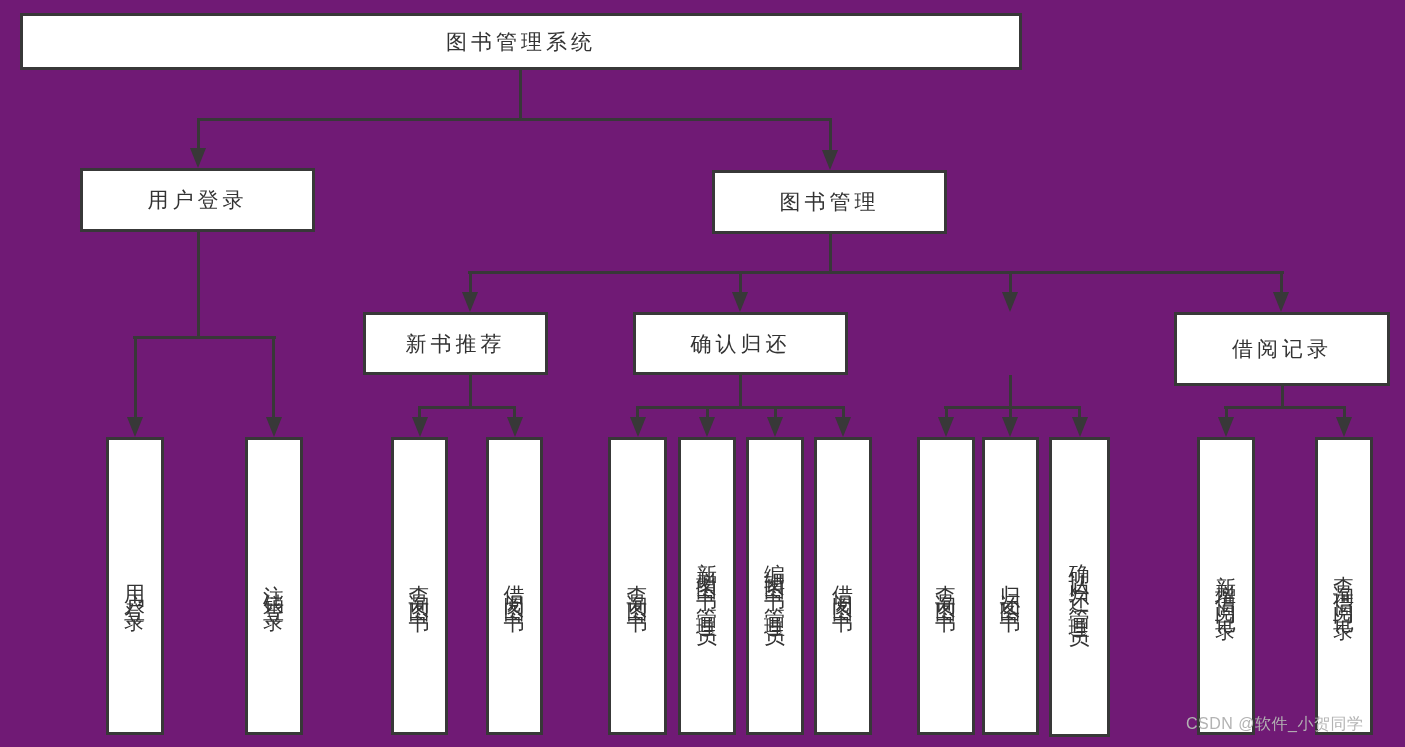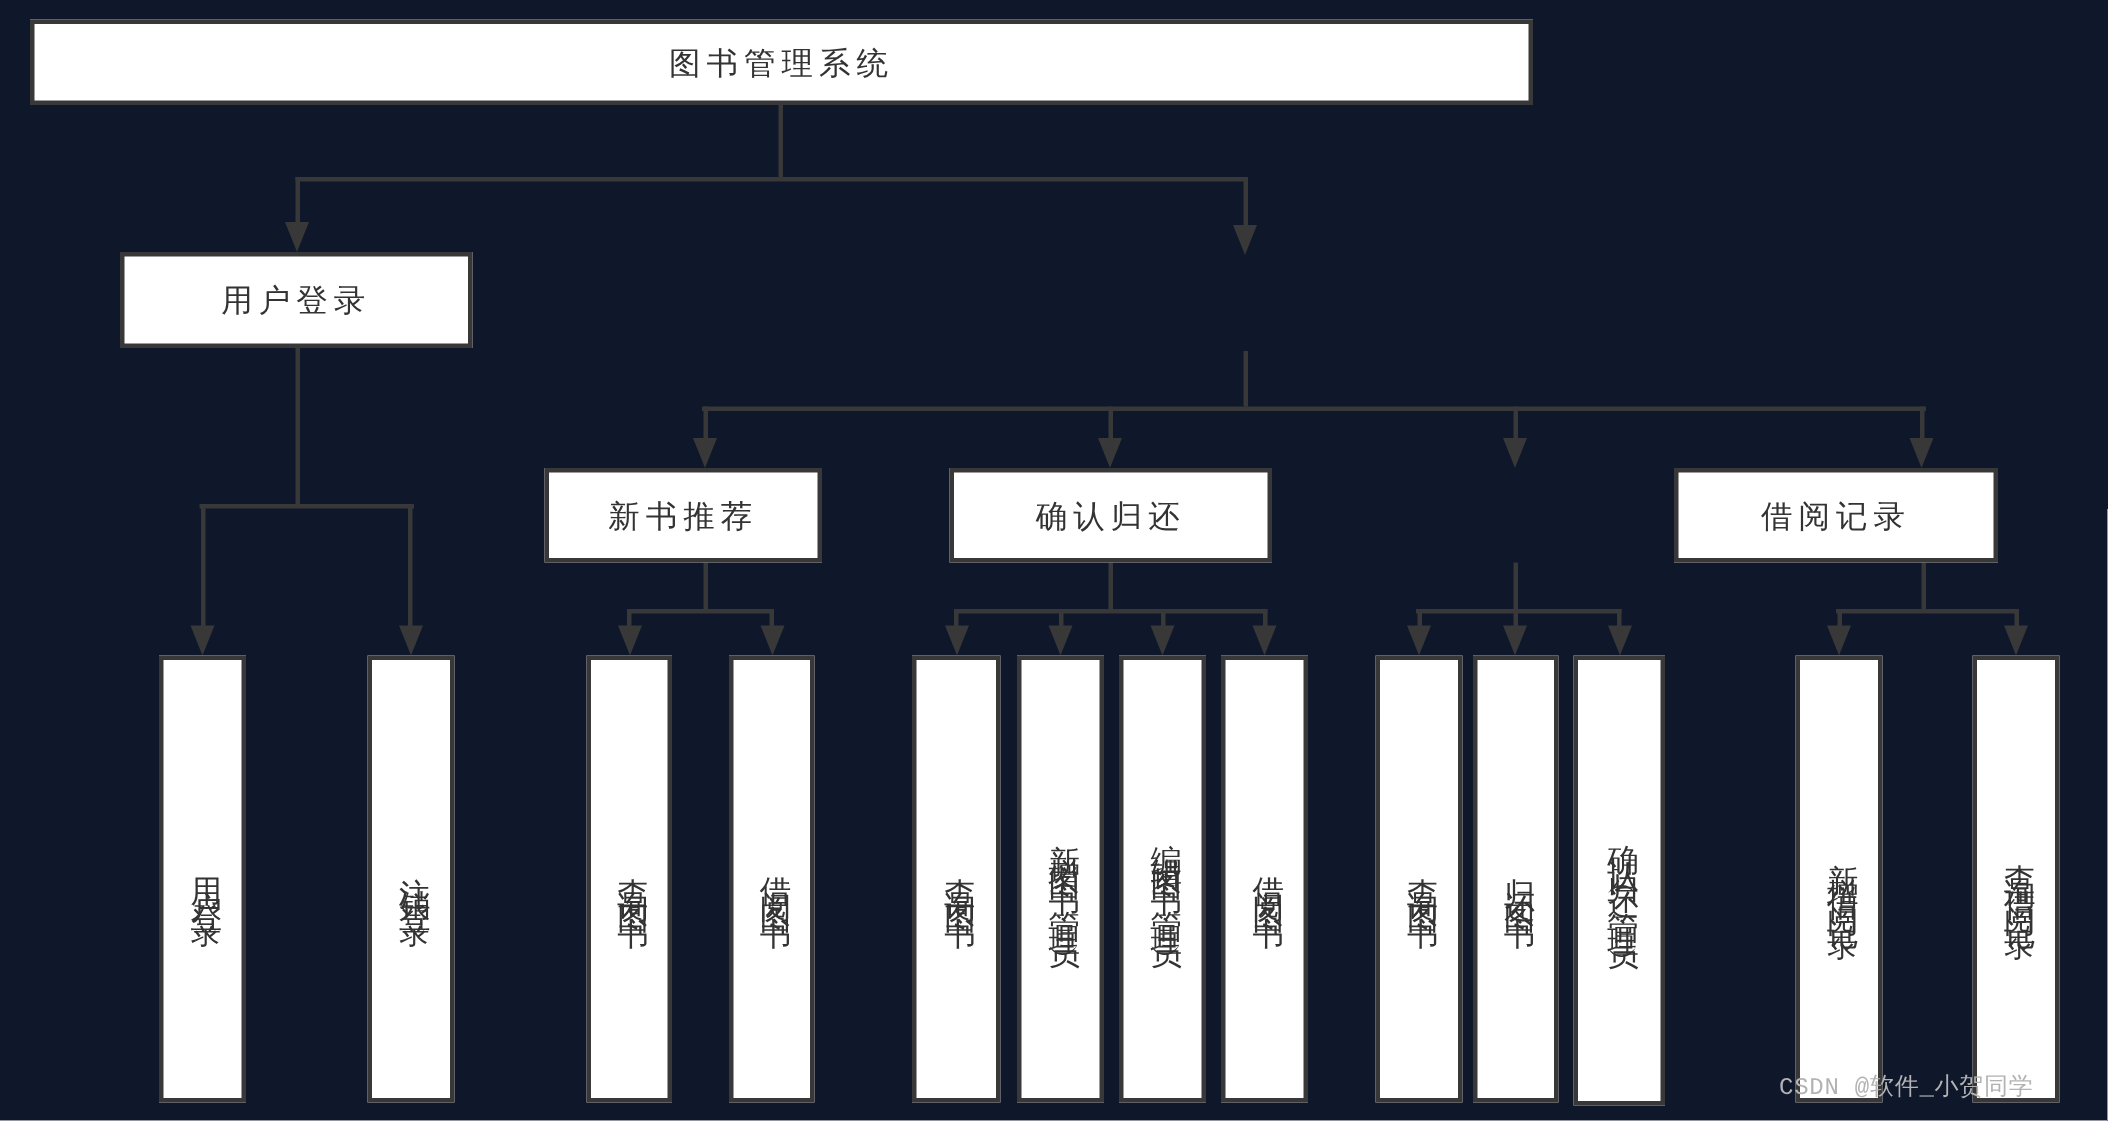--- a/index.html
+++ b/index.html
@@ -1,18 +1,18 @@
 <!DOCTYPE html>
 <html><head>
 <meta charset="utf-8">
 <style>
   html,body{margin:0;padding:0;background:#ffffff;}
   .canvas{
-    position:relative;width:1405px;height:747px;background:#0f172a;overflow:hidden;
-    font-family:Liberation Mono, monospace;color:#333333;
+    position:relative;width:1405px;height:747px;background:#701a75;overflow:hidden;
+    font-family:Liberation Sans, sans-serif;color:#333333;
   }
   .box{
     position:absolute;box-sizing:border-box;border:3px solid #383838;background:#ffffff;
     display:flex;align-items:center;justify-content:center;z-index:2;
   }
   .box-h span{font-size:21px;letter-spacing:4px;white-space:nowrap;color:#333333;}
   .box-v span{
     writing-mode:vertical-rl;text-orientation:mixed;
     font-size:21px;letter-spacing:9px;line-height:1;color:#333333;white-space:nowrap;
   }
@@ -40,20 +40,23 @@
   <div class="v-line" style="left:519px;top:70px;height:48px"></div>
   <div class="h-line" style="left:197px;top:118px;width:635px"></div>
   <div class="v-line" style="left:197px;top:118px;height:33px"></div>
   <div class="arrow" style="left:190px;top:148px"></div>
   <div class="v-line" style="left:829px;top:118px;height:35px"></div>
   <div class="arrow" style="left:822px;top:150px"></div>
 
   <div class="box box-h" style="left:80px;top:168px;width:235px;height:64px">
     <span>用户登录</span>
   </div>
+  <div class="box box-h" style="left:712px;top:170px;width:235px;height:64px">
+    <span>图书管理</span>
+  </div>
 
   <div class="v-line" style="left:197px;top:232px;height:104px"></div>
   <div class="h-line" style="left:133px;top:336px;width:143px"></div>
   <div class="v-line" style="left:134px;top:336px;height:83px"></div>
   <div class="arrow" style="left:127px;top:417px"></div>
   <div class="v-line" style="left:272px;top:336px;height:83px"></div>
   <div class="arrow" style="left:266px;top:417px"></div>
 
   <div class="v-line" style="left:829px;top:234px;height:37px"></div>
   <div class="h-line" style="left:468px;top:271px;width:816px"></div>
@@ -65,21 +68,21 @@
   <div class="arrow" style="left:1002px;top:292px"></div>
   <div class="v-line" style="left:1280px;top:271px;height:23px"></div>
   <div class="arrow" style="left:1273px;top:292px"></div>
 
   <div class="box box-h" style="left:363px;top:312px;width:185px;height:63px">
     <span>新书推荐</span>
   </div>
   <div class="box box-h" style="left:633px;top:312px;width:215px;height:63px">
     <span>确认归还</span>
   </div>
-  <div class="box box-h" style="left:1116px;top:312px;width:216px;height:63px">
+  <div class="box box-h" style="left:1174px;top:312px;width:216px;height:74px">
     <span>借阅记录</span>
   </div>
 
   <div class="v-line" style="left:469px;top:375px;height:31px"></div>
   <div class="h-line" style="left:418px;top:406px;width:98px"></div>
   <div class="v-line" style="left:418px;top:406px;height:13px"></div>
   <div class="arrow" style="left:412px;top:417px"></div>
   <div class="v-line" style="left:513px;top:406px;height:13px"></div>
   <div class="arrow" style="left:507px;top:417px"></div>
 

